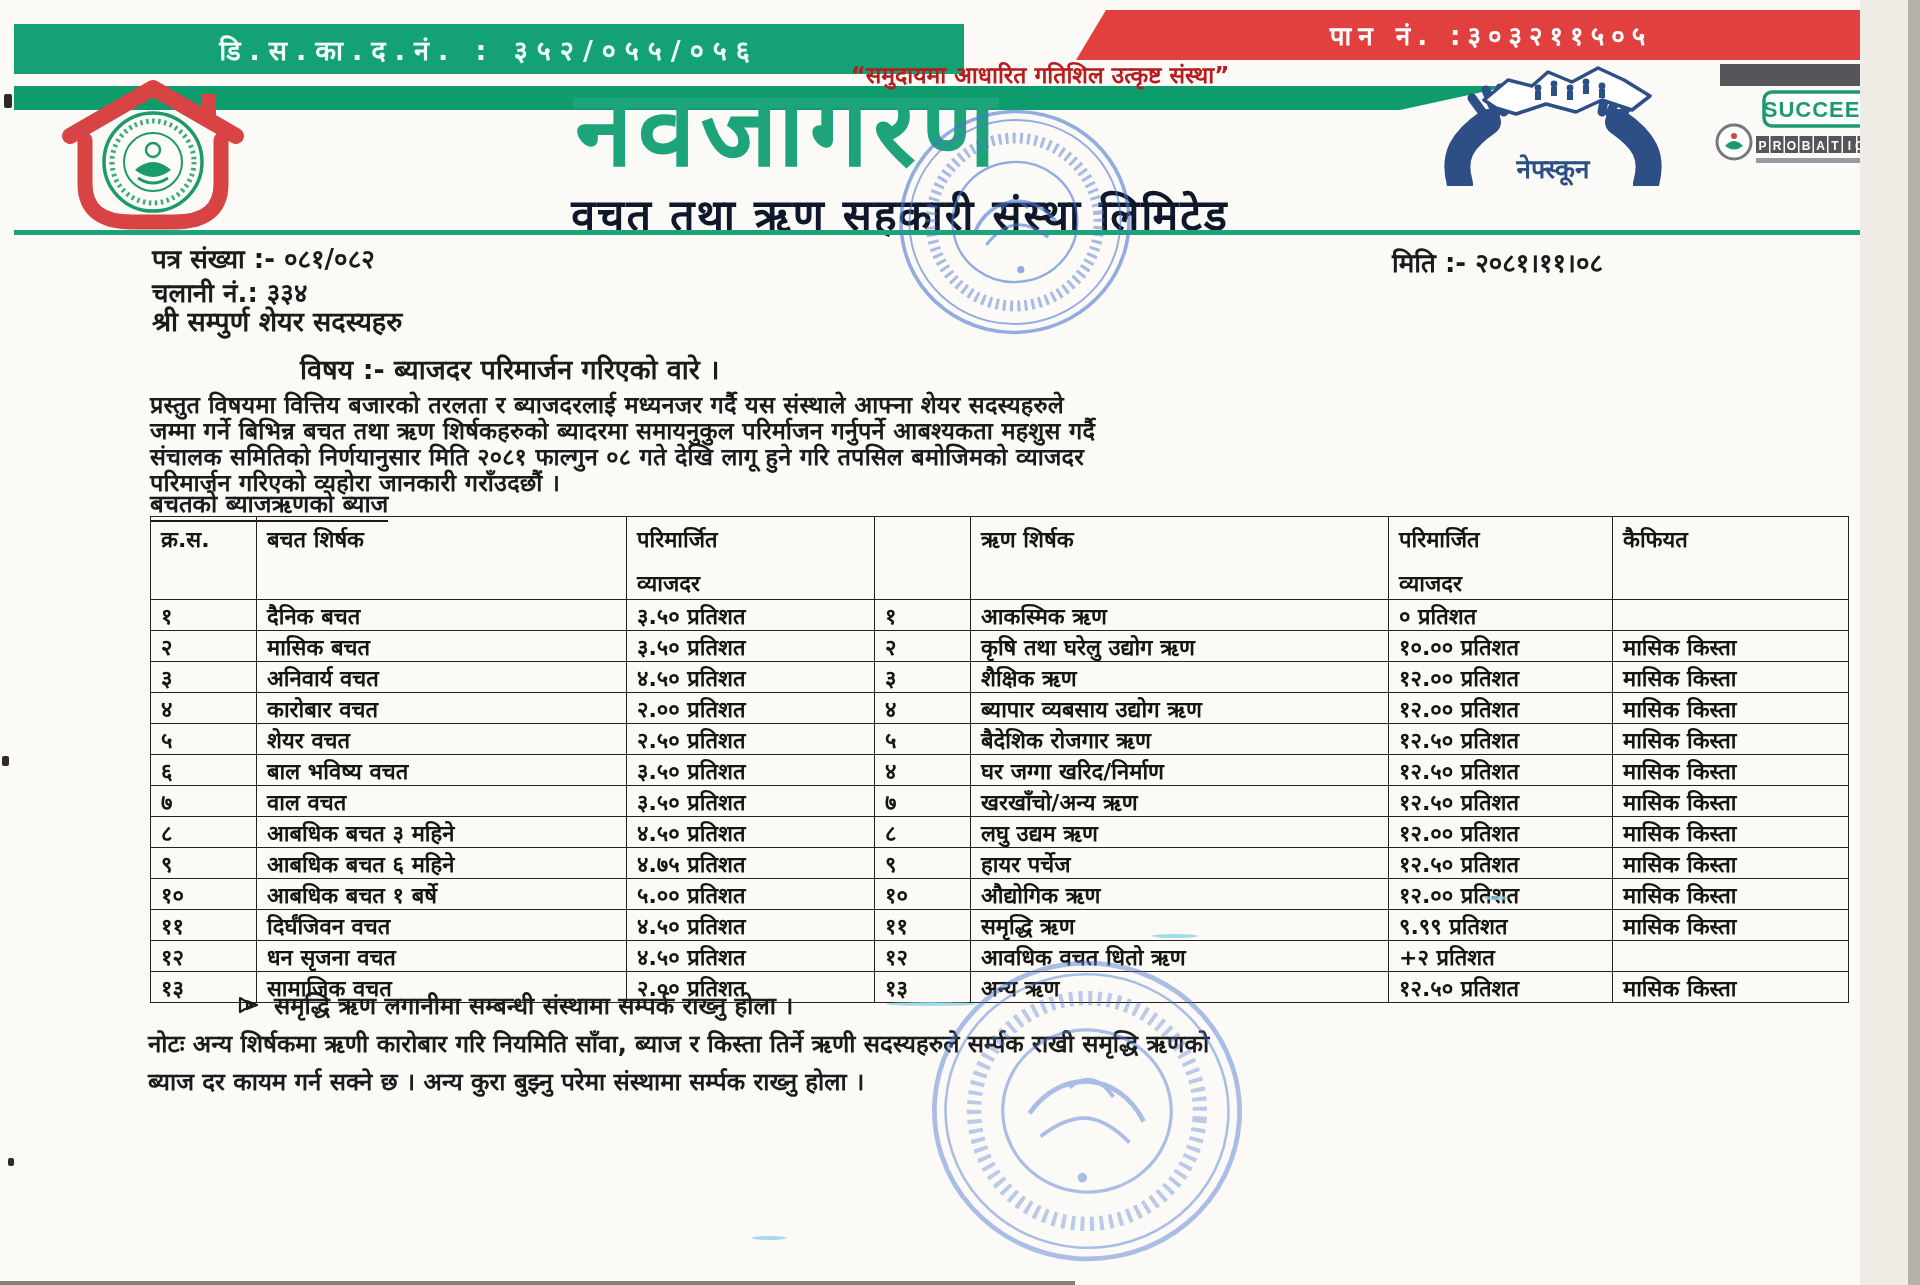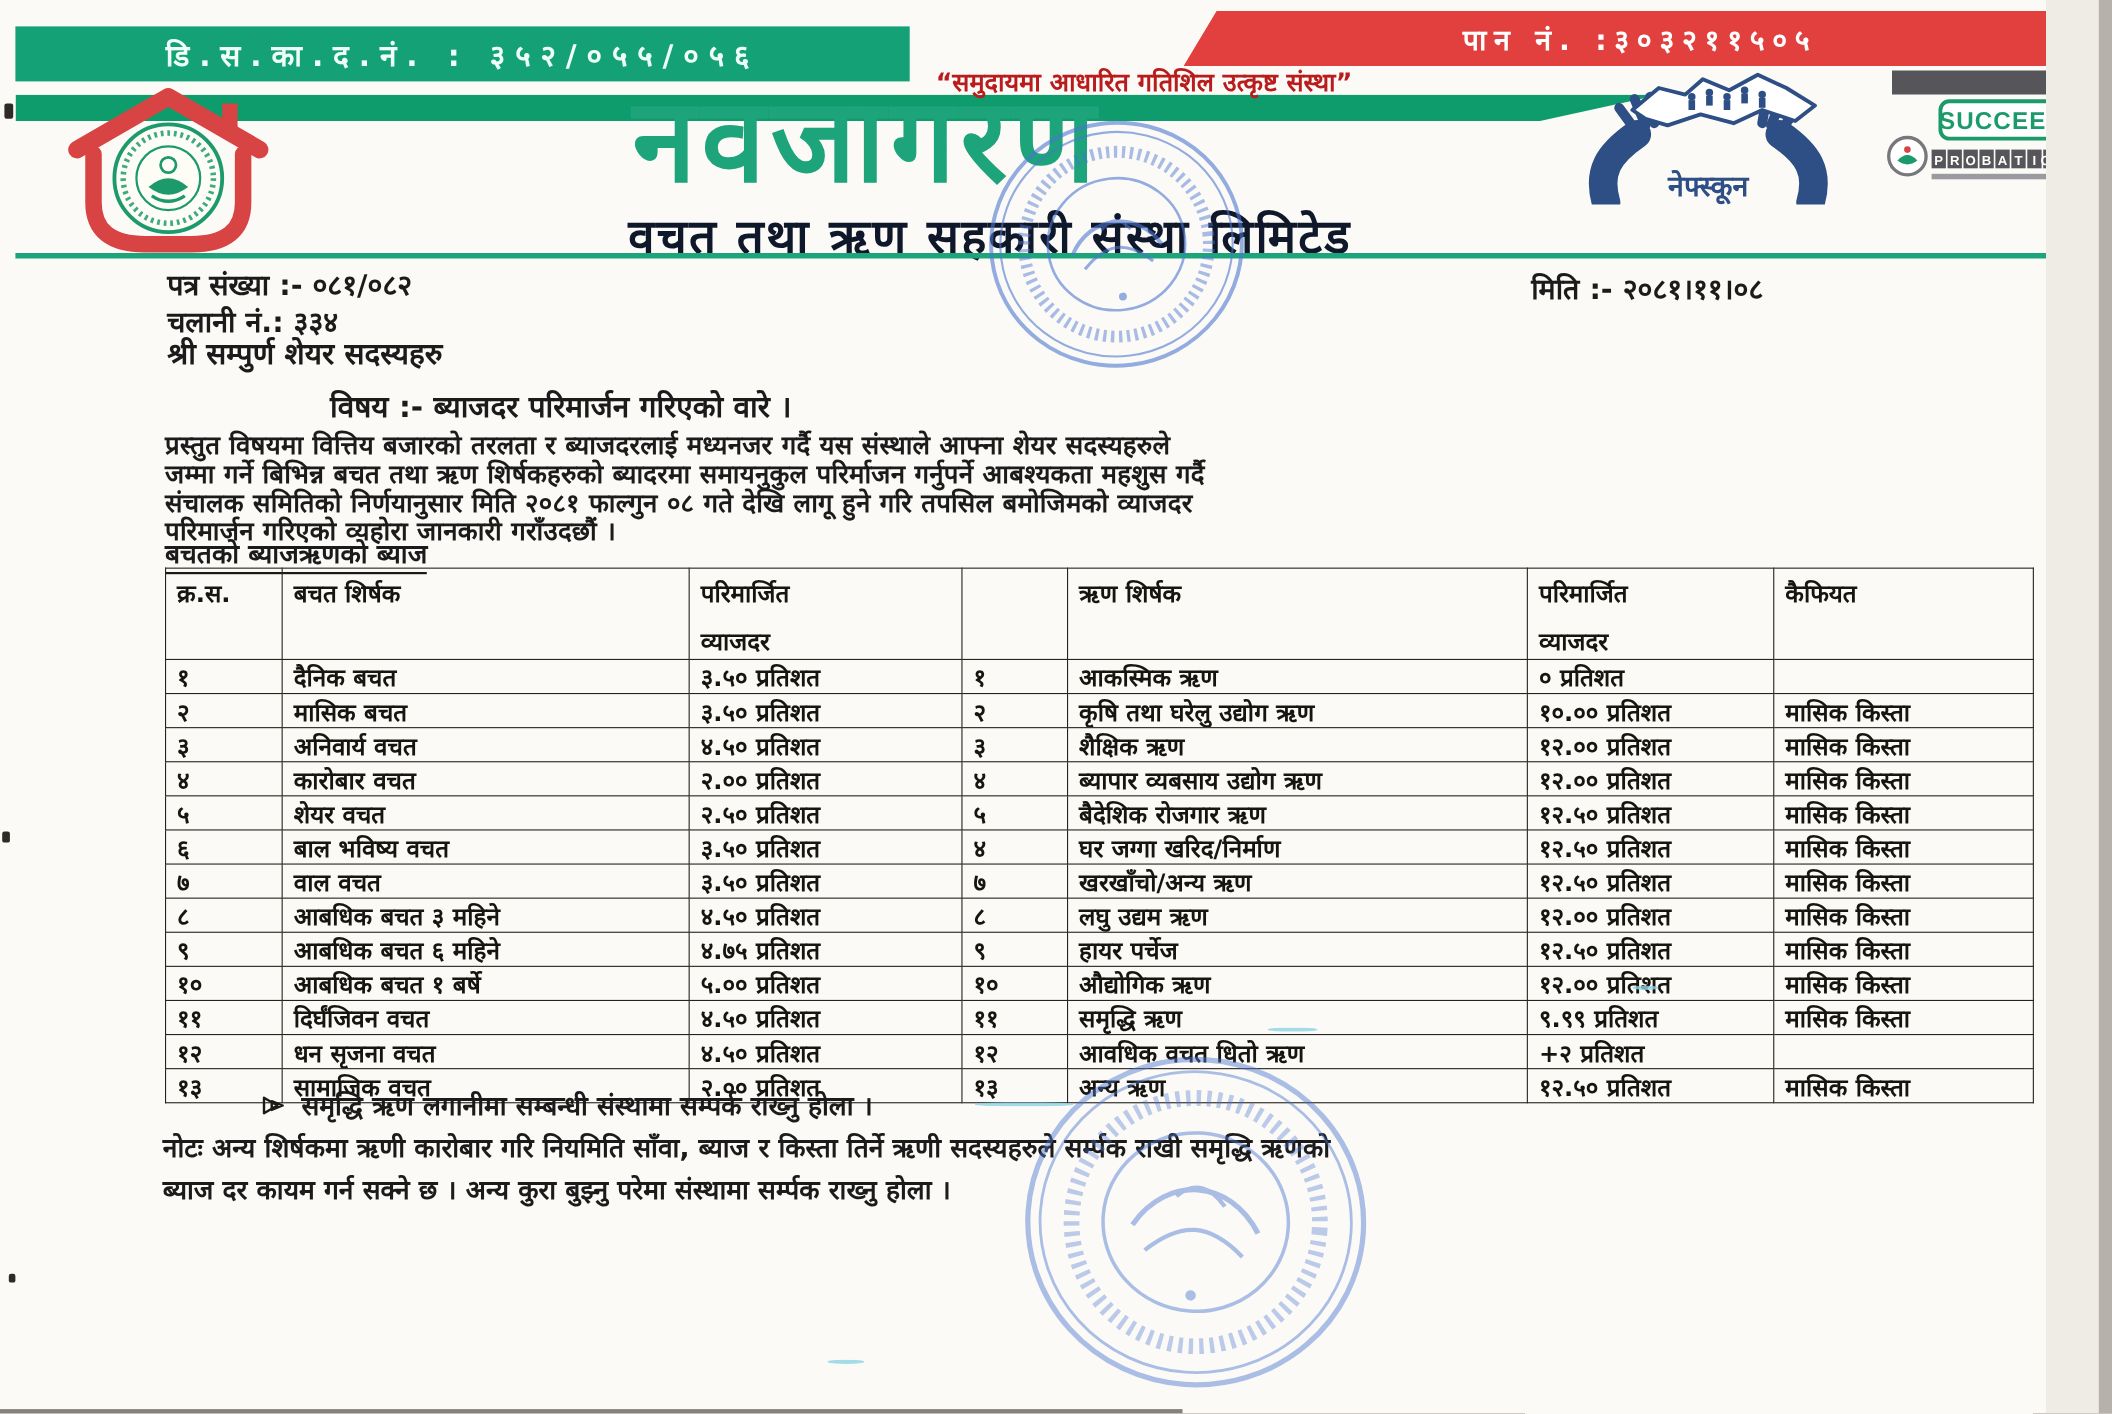--- a/index.html
+++ b/index.html
@@ -3,21 +3,21 @@
 <meta charset="utf-8">
 <style>
   html,body{margin:0;padding:0;background:#a8a49c;}
   .page{
     position:relative;width:1920px;height:1285px;margin:0 auto;
     background:#fbfaf6;overflow:hidden;
     font-family:"DejaVu Sans",sans-serif;color:#1b1b1b;
   }
   
   .bar-green{
-    position:absolute;left:14px;top:24px;width:813px;height:50px;
+    position:absolute;left:14px;top:24px;width:950px;height:50px;
     background:#13a175;display:flex;align-items:center;justify-content:center;
   }
   .bar-green .t{color:#effff8;font-size:27px;font-weight:600;letter-spacing:9px;}
   .bar-red{
     position:absolute;left:1076px;top:10px;width:830px;height:50px;
     background:#e23f3f;display:flex;align-items:center;justify-content:center;
     clip-path:polygon(30px 0,100% 0,100% 100%,0 100%);
   }
   .bar-red .t{color:#fff;font-size:26px;font-weight:600;letter-spacing:7px;}
   .bar-strip{

